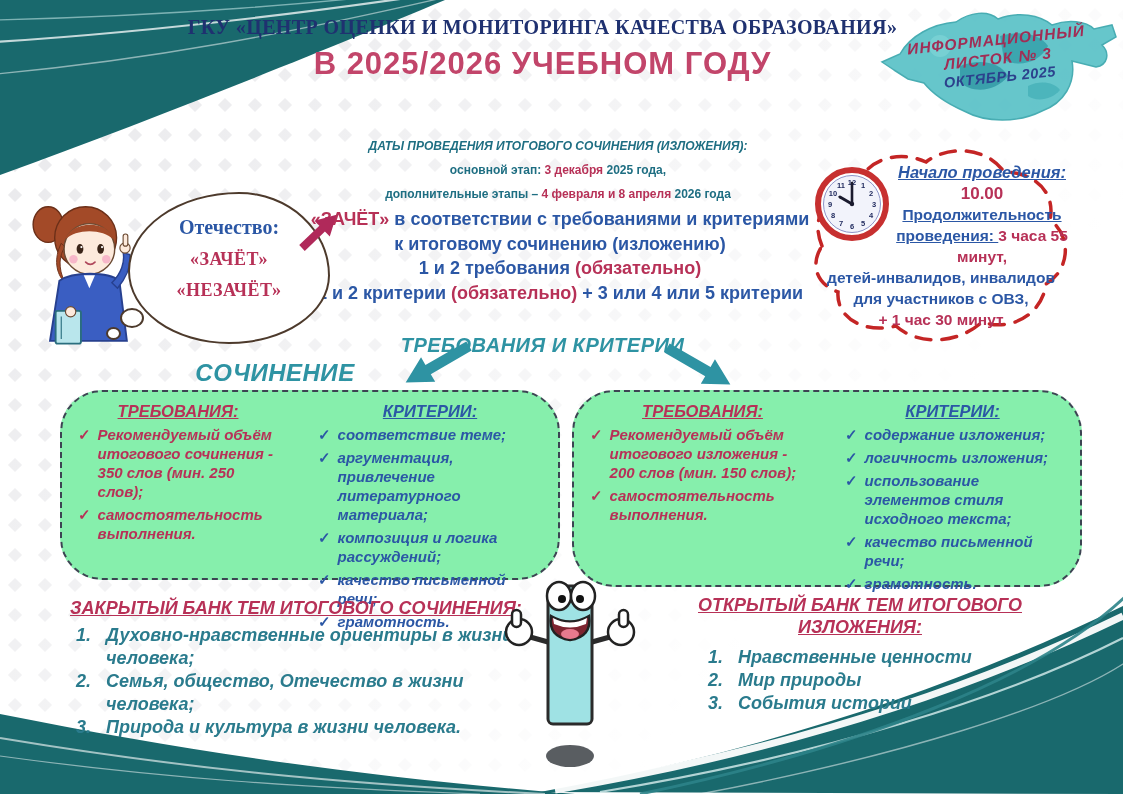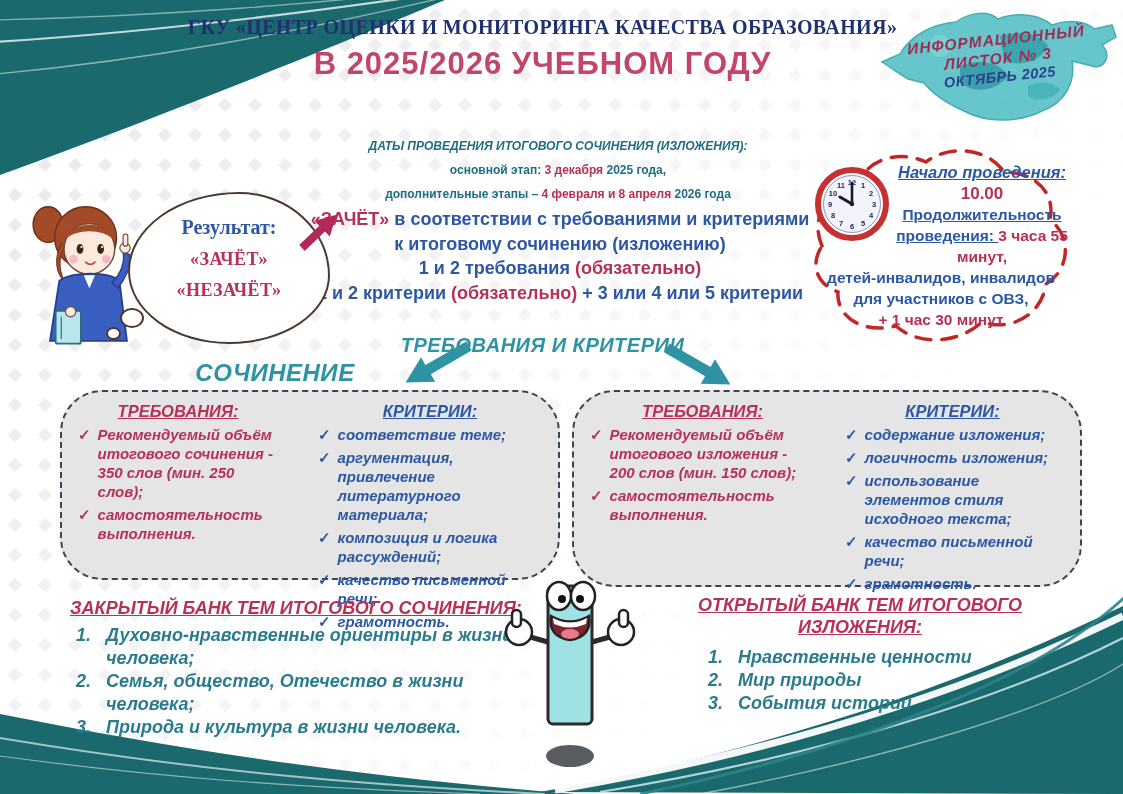--- a/index.html
+++ b/index.html
@@ -79,21 +79,21 @@
     position:absolute; top:359px; z-index:2; width:240px; text-align:center;
     font-weight:bold; font-style:italic; font-size:24px; color:#2e93a3; letter-spacing:.5px;
   }
   #soch-label { left:155px; }
   #izlo-label { left:700px; }
   .sec-arrow { position:absolute; z-index:2; }
   #arrow-left  { left:383px; top:340px; }
   #arrow-right { left:655px; top:340px; }
   
   .box {
-    position:absolute; z-index:2; background:#e5e5e5;
+    position:absolute; z-index:2; background:#86efac;
     border:2.5px dashed #3c4452; border-radius:42px;
     display:flex; padding:10px 16px 8px 16px; box-sizing:border-box;
   }
   #box-essay { left:60px;  top:390px; width:500px; height:190px; }
   #box-izlo  { left:572px; top:390px; width:510px; height:197px; }
   .col-title {
     text-align:center; font-weight:bold; font-style:italic;
     font-size:16.5px; text-decoration:underline; margin-bottom:4px;
   }
   ul.check-list { list-style:none; margin:0; padding:0; font-weight:bold; font-style:italic;
@@ -214,21 +214,21 @@
     <circle cx="112" cy="53" r="5.5" fill="#fdeadc" stroke="#6b4a33" stroke-width="1.2"></circle>
     <rect x="110" y="38" width="5" height="13" rx="2.4" fill="#fdeadc" stroke="#6b4a33" stroke-width="1.2"></rect>
     <rect x="38" y="120" width="27" height="35" rx="2" fill="#b9e6ec" stroke="#2a6e7e" stroke-width="2"></rect>
     <line x1="44" y1="126" x2="44" y2="150" stroke="#2a6e7e" stroke-width="1.2"></line>
     <circle cx="54" cy="121" r="5.5" fill="#fdeadc" stroke="#6b4a33" stroke-width="1.2"></circle>
   </svg>
 
   <div id="bubble">
     <div class="tail1"></div>
     <div class="tail2"></div>
-    <div class="rt">Результат:</div>
+    <div class="rt">Отечество:</div>
     <div class="ps">«ЗАЧЁТ»</div>
     <div class="ps">«НЕЗАЧЁТ»</div>
   </div>
   <svg id="bubble-arrow" viewBox="0 0 50 48" aria-hidden="true">
     <g transform="translate(4,42) rotate(-44)">
       <path d="M0,-4 L28,-4 L28,-11 L48,0 L28,11 L28,4 L0,4 Z" fill="#b0295a"></path>
     </g>
   </svg>
 
   <div id="cloud">

